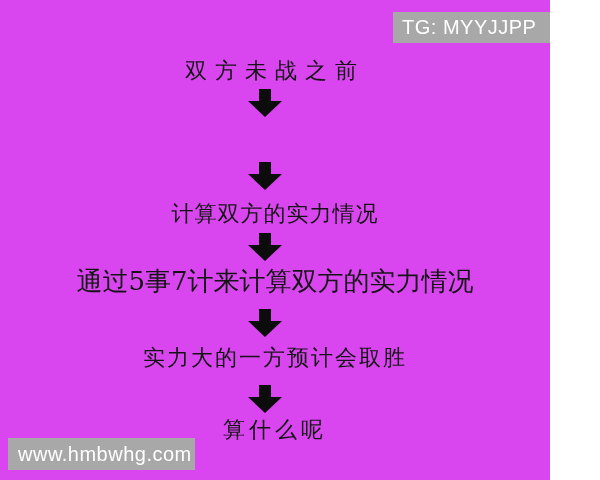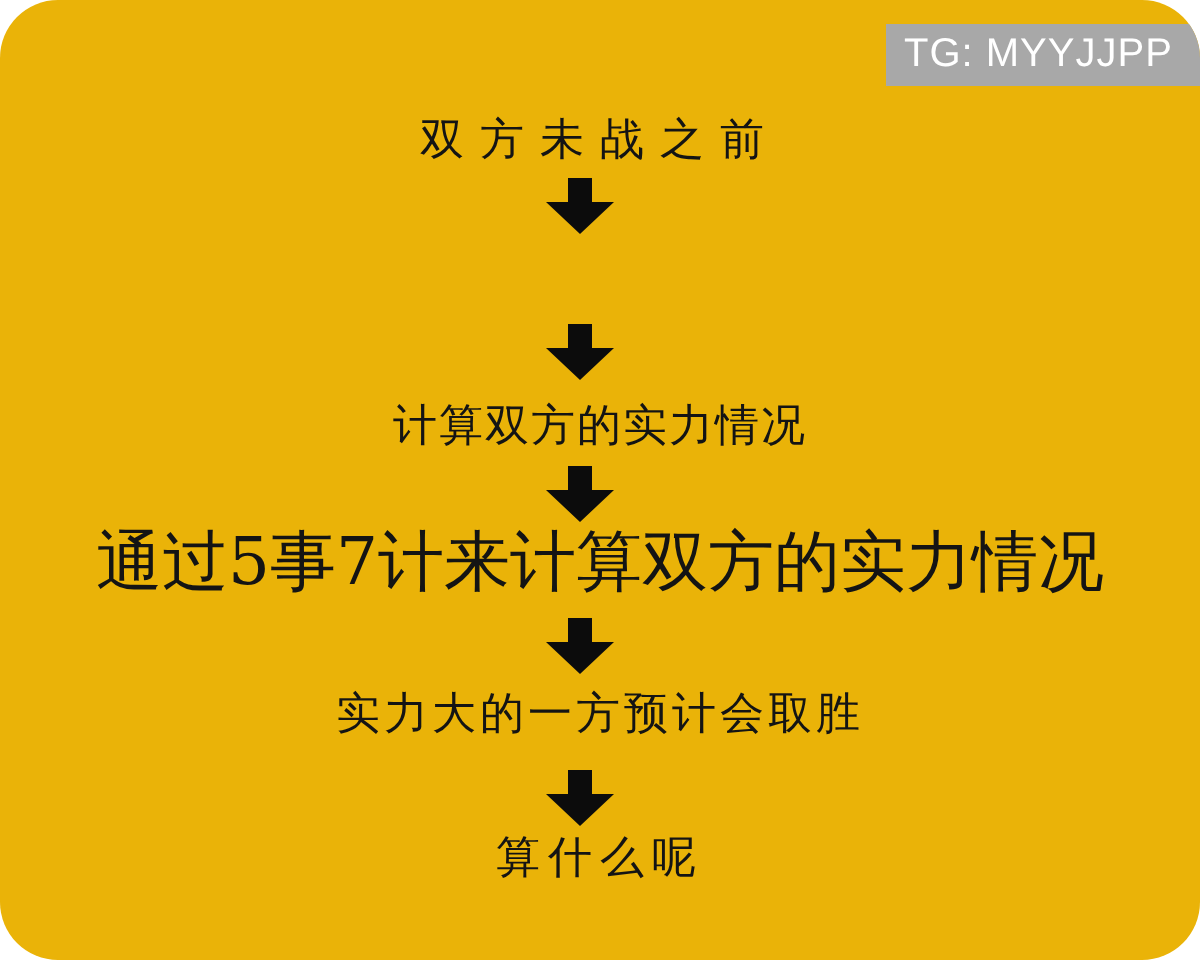--- a/index.html
+++ b/index.html
@@ -1,22 +1,21 @@
 <!DOCTYPE html>
 <html><head>
 <meta charset="utf-8">
 <style>
   html,body{margin:0;padding:0;}
   .stage{
     position:relative;
-    width:600px;height:480px;
-    background:#eab308;
+    width:550px;height:480px;
+    background:#d946ef;
     overflow:hidden;
     font-family:"DejaVu Serif","Liberation Serif",serif;
-    border-radius:29px;
   }
   
   .wm{
     position:absolute;
     background:#a8a8a8;
     color:#ffffff;
     font-family:"Liberation Sans","DejaVu Sans",sans-serif;
     font-size:20px;
     line-height:31px;
     white-space:nowrap;
@@ -39,21 +38,21 @@
     left:50%;
     transform:translateX(-50%);
     color:#141414;
     white-space:nowrap;
     line-height:42px;
     font-size:22px;
   }
   .s1{top:50px;letter-spacing:8px;}
   .s2{top:119px;letter-spacing:7px;}
   .s3{top:193px;letter-spacing:1px;}
-  .s4{top:260px;font-size:33px;letter-spacing:0;}
+  .s4{top:260px;font-size:26px;letter-spacing:0;}
   .s5{top:337px;letter-spacing:2px;}
   .s6{top:409px;letter-spacing:4px;}
   
   .arrow{
     position:absolute;
     left:50%;
     margin-left:-28px; 
     width:36px;height:28px;
   }
   .a1{top:89px;}
@@ -107,14 +106,17 @@
   <div class="step s5">实力大的一方预计会取胜</div>
 
   <div class="arrow a5">
     <svg viewBox="0 0 36 28" xmlns="http://www.w3.org/2000/svg">
         <polygon points="12,0 24,0 24,12 35,12 18,28 1,12 12,12"></polygon>
       </svg>
   </div>
 
   <div class="step s6">算什么呢</div>
 
+  <div class="wm wm-bottom">
+    <span>www.hmbwhg.com</span>
+  </div>
 
 </div>
 
 </body></html>

